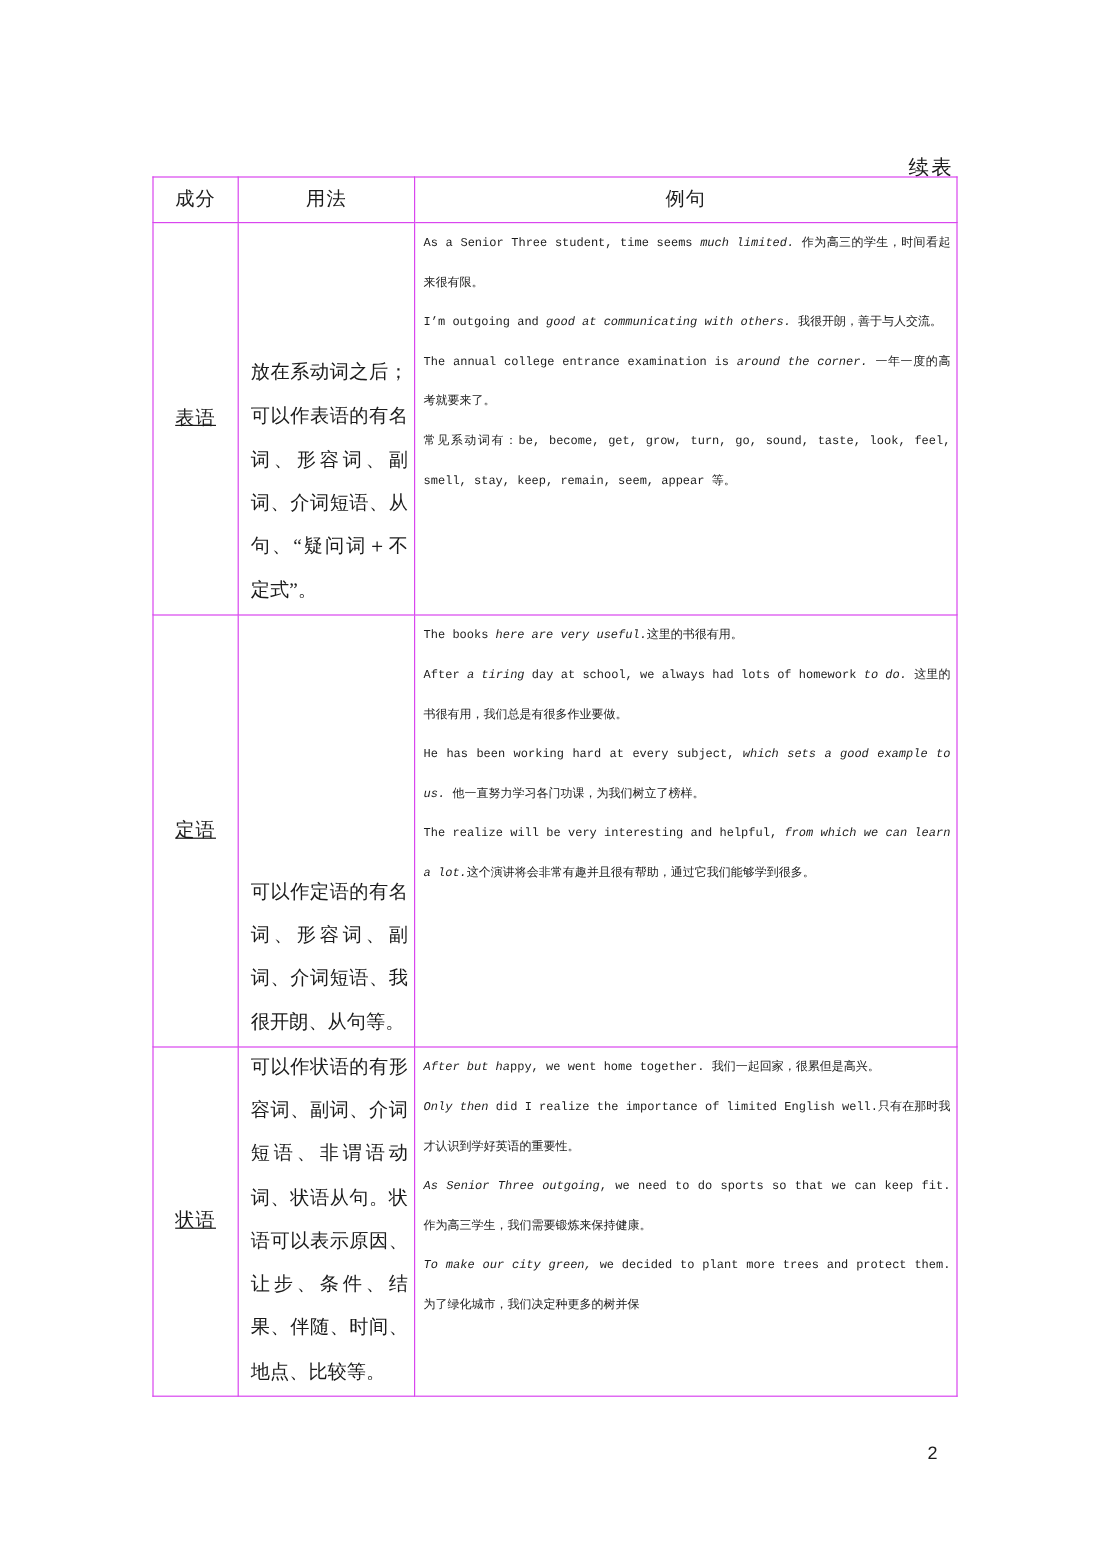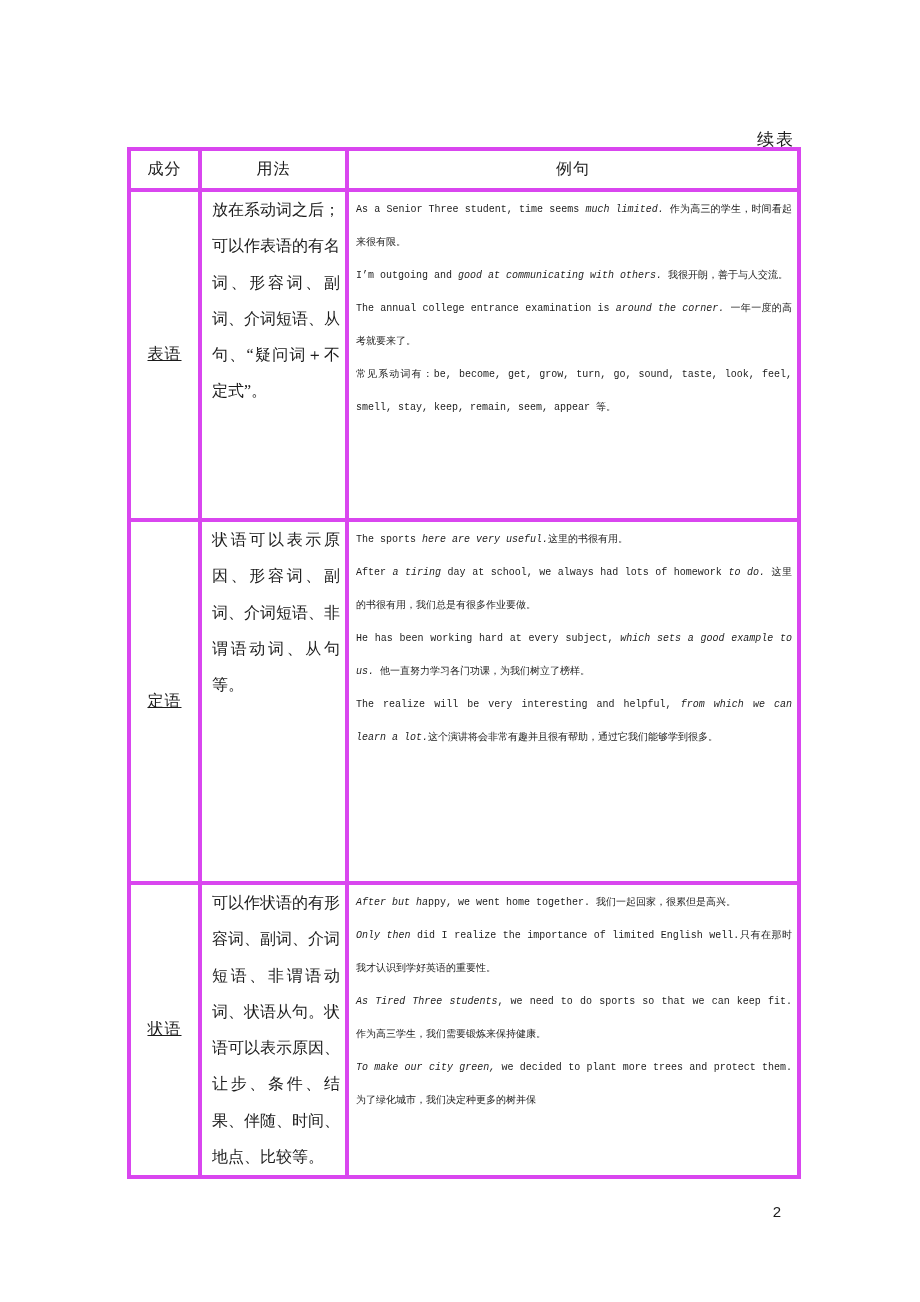--- a/index.html
+++ b/index.html
@@ -14,34 +14,34 @@
     text-align:right;font-size:17px;letter-spacing:2px;margin-top:17px;
   }
   table.grammar{
     position:absolute;left:127px;top:147px;width:670px;
     border-collapse:collapse;table-layout:fixed;
   }
   col.c1{width:71px}
   col.c2{width:147px}
   col.c3{width:452px}
   th,td{
-    border:4px solid #d946ef;
+    border:1px solid #d946ef;
     padding:0;vertical-align:top;
     font-weight:normal;
   }
   thead th{
     height:37px;vertical-align:middle;text-align:center;
     font-size:16px;letter-spacing:1px;
   }
   .compwrap{
     display:flex;align-items:center;justify-content:center;
     font-size:16px;letter-spacing:1px;overflow:hidden;text-decoration:underline;
   }
   .usagewrap{
-    display:flex;flex-direction:column;justify-content:flex-start;
+    display:flex;flex-direction:column;justify-content:flex-end;
     padding:0 5px 0 10px;
     font-size:16px;line-height:36.3px;
     text-align:justify;overflow:hidden;
   }
   .exwrap{
     padding:1px 5px 0 7px;
     font-size:10px;line-height:33px;
     font-family:Liberation Mono, monospace;
     text-align:justify;overflow:hidden;overflow-wrap:break-word;
   }
@@ -94,46 +94,46 @@
               <div class="sentence"><span>常见系动词有：be, become, get, grow, turn, go, sound, taste, look, feel, smell, stay, keep, remain, seem, appear 等。</span></div>
             </div>
           </td>
         </tr>
         <tr>
           <td>
             <div class="compwrap r1">定语</div>
           </td>
           <td>
             <div class="usagewrap r1">
-              <div>状语可以表示原因、形容词、副词、介词短语、非谓语动词、从句等。</div>
+              <div>可以作定语的有名词、形容词、副词、介词短语、我很开朗、从句等。</div>
             </div>
           </td>
           <td>
             <div class="exwrap r1">
-              <div class="sentence"><span>The sports </span><i>here are very useful.</i><span>这里的书很有用。</span></div>
+              <div class="sentence"><span>The books </span><i>here are very useful.</i><span>这里的书很有用。</span></div>
               <div class="sentence"><span>After </span><i>a tiring</i><span> day at school, we always had lots of homework </span><i>to do.</i><span> 这里的书很有用，我们总是有很多作业要做。</span></div>
               <div class="sentence"><span>He has been working hard at every subject, </span><i>which sets a good example to us.</i><span> 他一直努力学习各门功课，为我们树立了榜样。</span></div>
               <div class="sentence"><span>The realize will be very interesting and helpful, </span><i>from which we can learn a lot.</i><span>这个演讲将会非常有趣并且很有帮助，通过它我们能够学到很多。</span></div>
             </div>
           </td>
         </tr>
         <tr>
           <td>
             <div class="compwrap r2">状语</div>
           </td>
           <td>
             <div class="usagewrap r2">
               <div>可以作状语的有形容词、副词、介词短语、非谓语动词、状语从句。状语可以表示原因、让步、条件、结果、伴随、时间、地点、比较等。</div>
             </div>
           </td>
           <td>
             <div class="exwrap r2">
               <div class="sentence"><i>After but ha</i><span>ppy, we went home together. 我们一起回家，很累但是高兴。</span></div>
               <div class="sentence"><i>Only then</i><span> did I realize the importance of limited English well.只有在那时我才认识到学好英语的重要性。</span></div>
-              <div class="sentence"><i>As Tired Three students</i><span>, we need to do sports so that we can keep fit. 作为高三学生，我们需要锻炼来保持健康。</span></div>
+              <div class="sentence"><i>As Senior Three outgoing</i><span>, we need to do sports so that we can keep fit. 作为高三学生，我们需要锻炼来保持健康。</span></div>
               <div class="sentence"><i>To make our city green,</i><span> we decided to plant more trees and protect them. 为了绿化城市，我们决定种更多的树并保</span></div>
             </div>
           </td>
         </tr>
       </tbody>
   </table>
 
   <div class="pagenum">2</div>
 
 </div>

